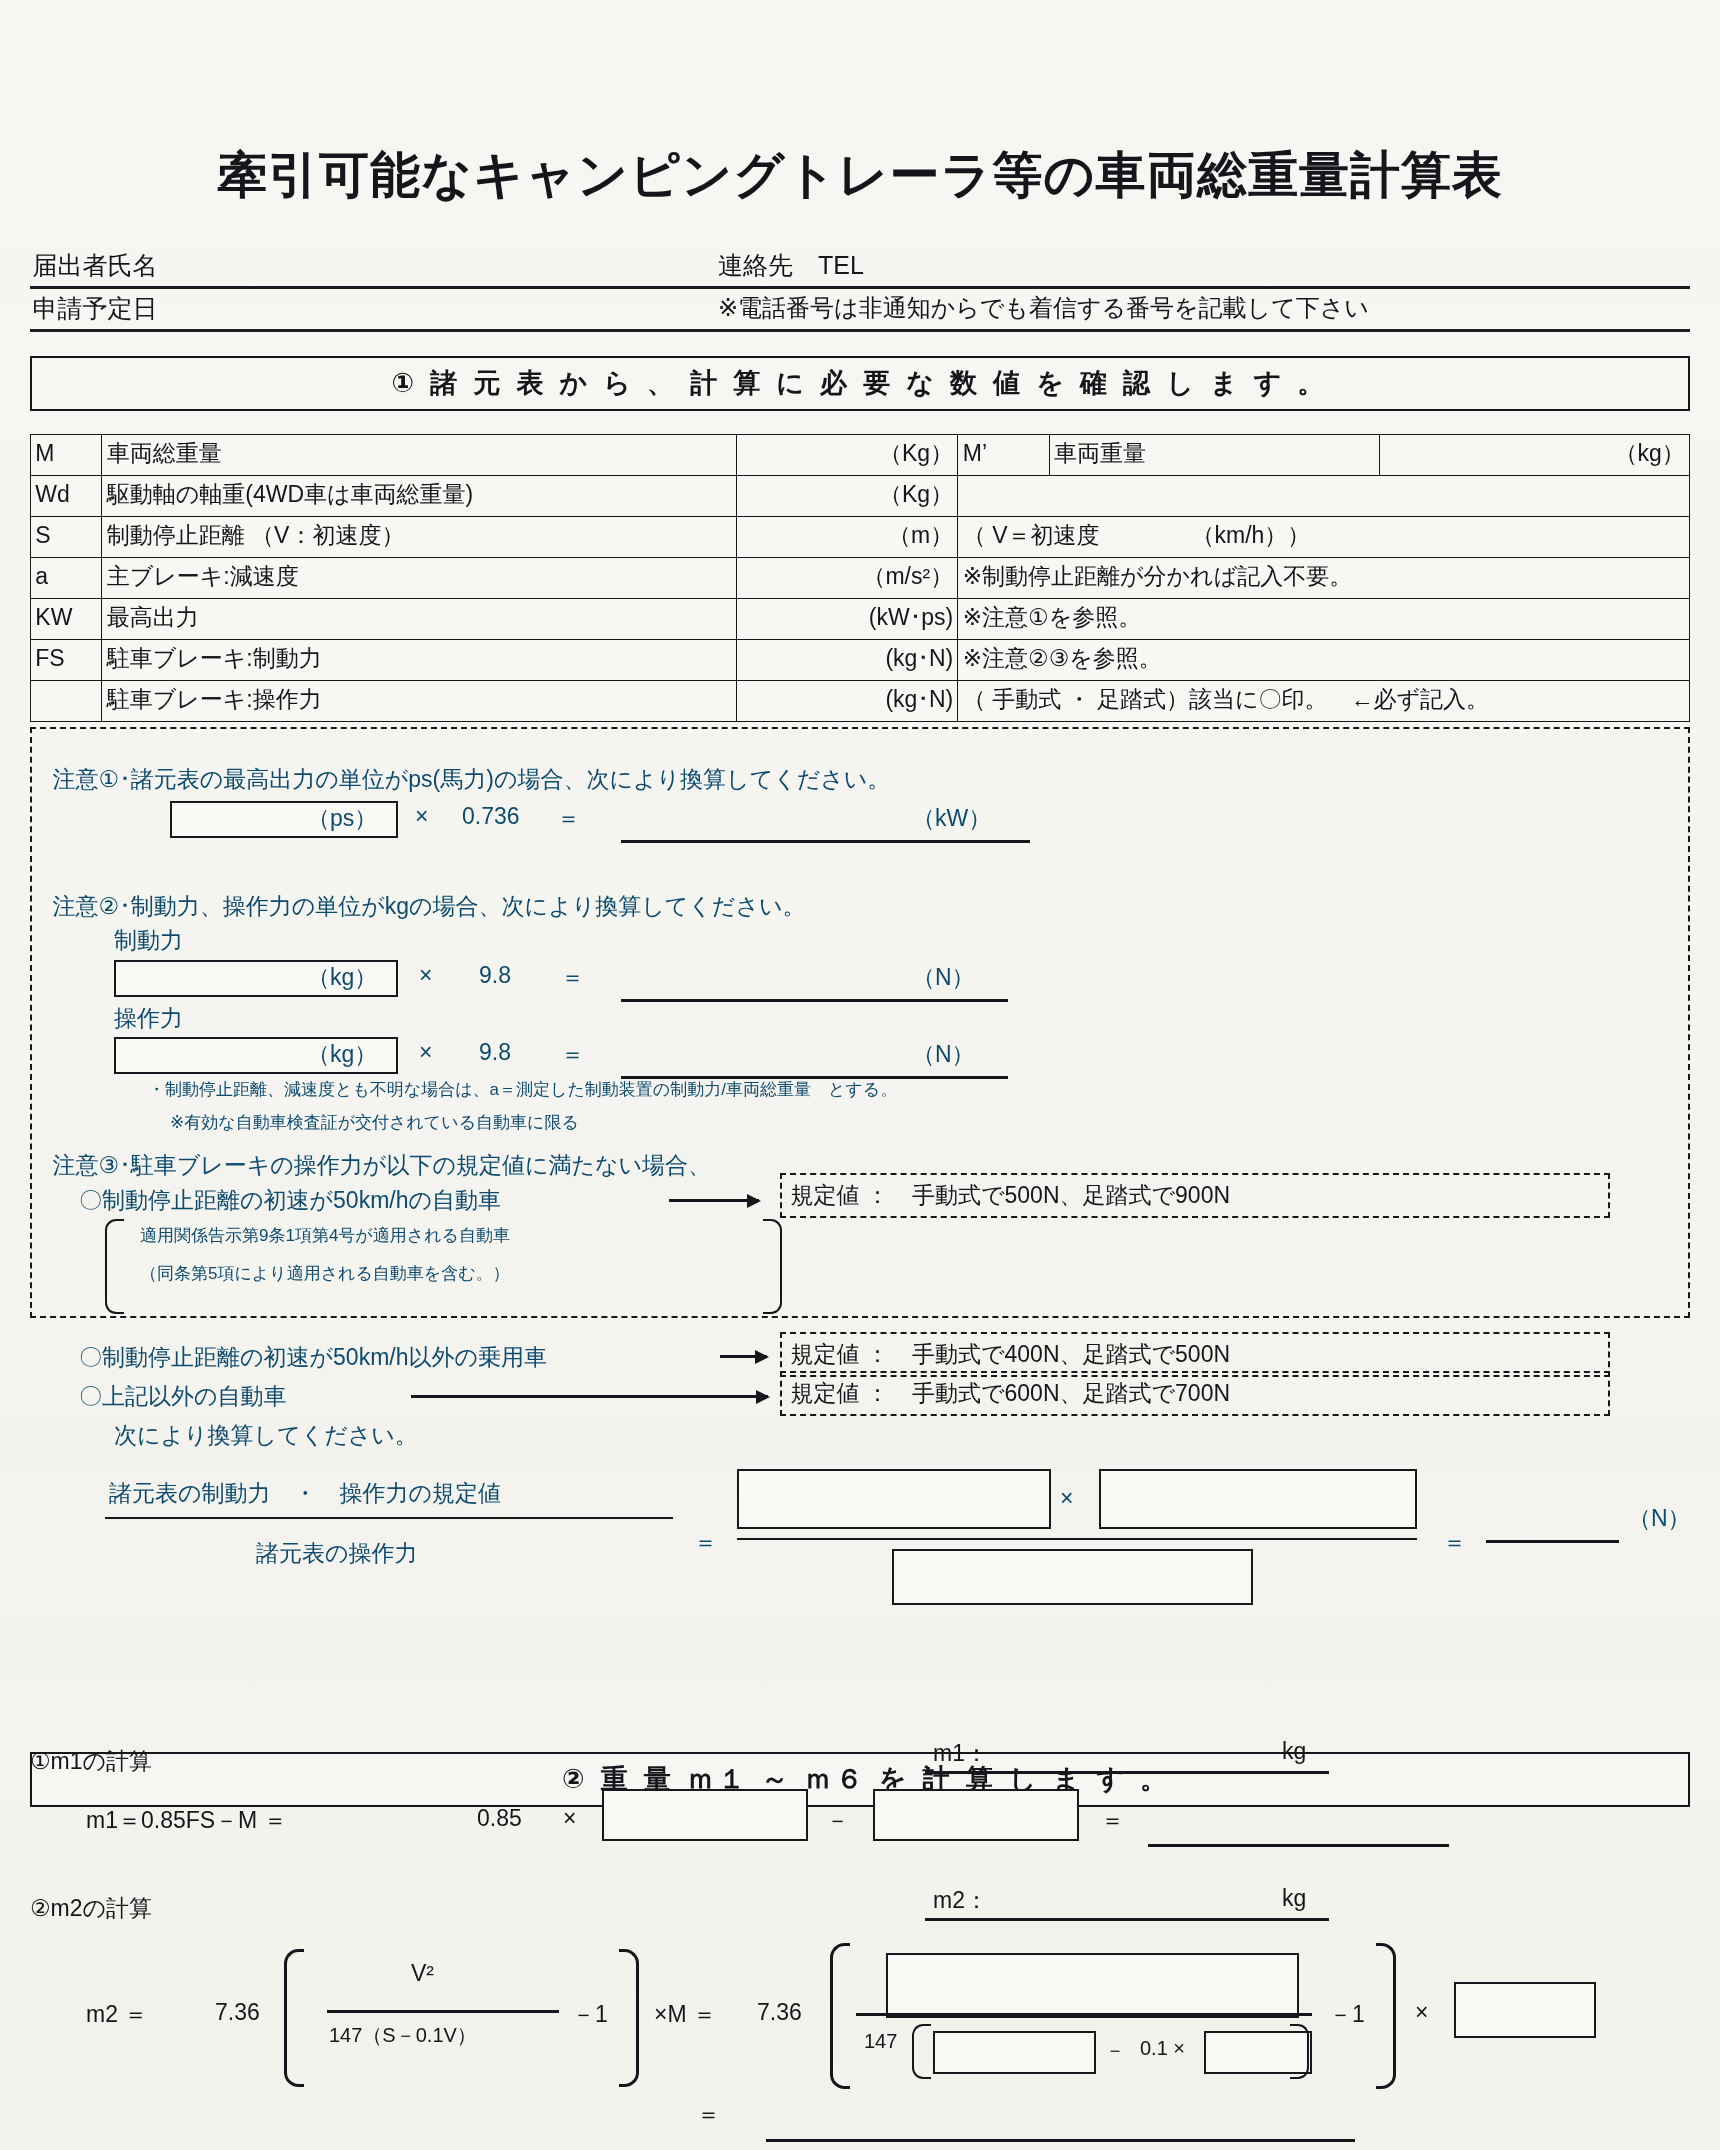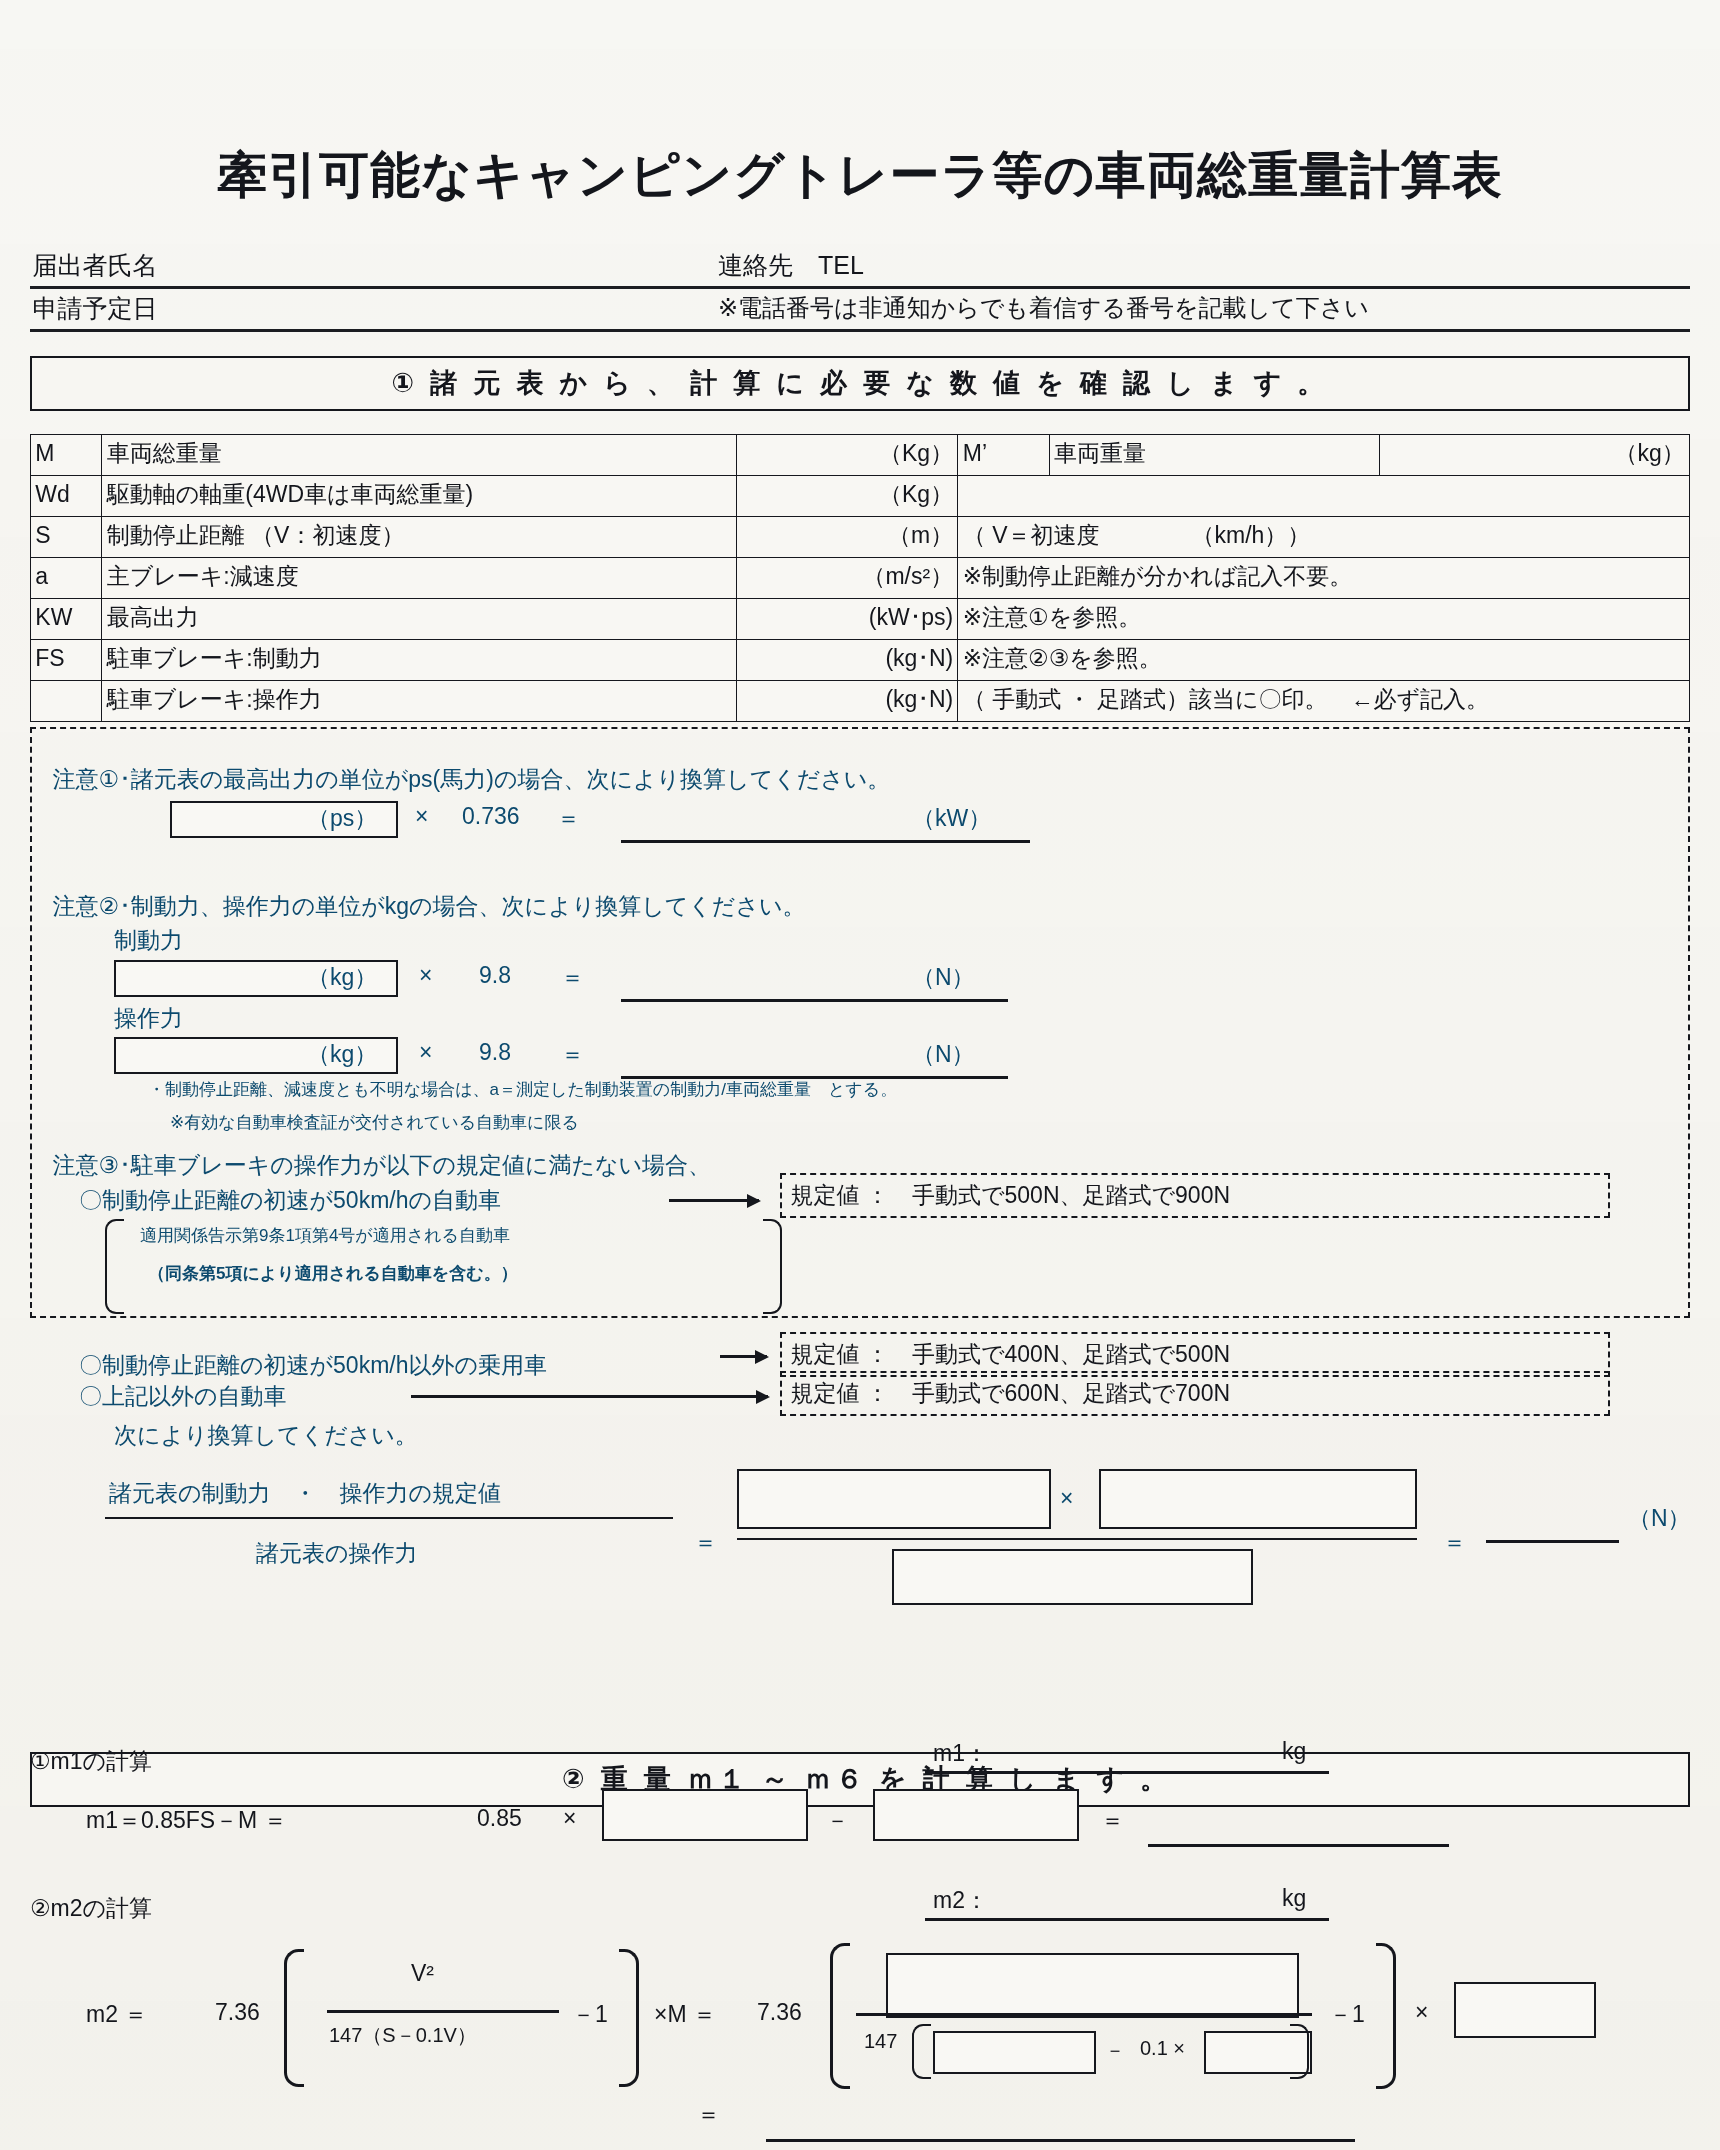--- a/index.html
+++ b/index.html
@@ -306,23 +306,23 @@
 
     <span class="ntxt" style="left:20.6px; top:421px;">注意③･駐車ブレーキの操作力が以下の規定値に満たない場合、</span>
 
     <span class="ntxt" style="left:47px; top:456px;">〇制動停止距離の初速が50km/hの自動車</span>
     <div class="arrow" style="left:637px; top:470px; width:90px;"></div>
     <div class="dashbox" style="left:748px; top:444px; width:830px;">規定値 ：　手動式で500N、足踏式で900N</div>
 
     <div class="bracket-l" style="left:73px; top:490px; height:95px;"></div>
     <div class="bracket-r" style="left:731px; top:490px; height:95px;"></div>
     <span class="ntxt sm" style="left:108px; top:495px;">適用関係告示第9条1項第4号が適用される自動車</span>
-    <span class="ntxt sm" style="left:116px; top:533px;font-weight:bold;">（同条第5項により適用される自動車を含む。）</span>
-
-    <span class="ntxt" style="left:47px; top:613px;margin-top:8px;">〇制動停止距離の初速が50km/h以外の乗用車</span>
+    <span class="ntxt sm" style="left:108px; top:533px;">（同条第5項により適用される自動車を含む。）</span>
+
+    <span class="ntxt" style="left:47px; top:613px;">〇制動停止距離の初速が50km/h以外の乗用車</span>
     <div class="arrow" style="left:688px; top:626px; width:47px;"></div>
     <div class="dashbox" style="left:748px; top:603px; width:830px;">規定値 ：　手動式で400N、足踏式で500N</div>
 
     <span class="ntxt" style="left:47px; top:652px;">〇上記以外の自動車</span>
     <div class="arrow" style="left:379px; top:666px; width:357px;"></div>
     <div class="dashbox" style="left:748px; top:642px; width:830px;">規定値 ：　手動式で600N、足踏式で700N</div>
 
     <span class="ntxt" style="left:82px; top:691px;">次により換算してください。</span>
 
     <span class="ntxt" style="left:77px; top:749px;">諸元表の制動力　・　操作力の規定値</span>

